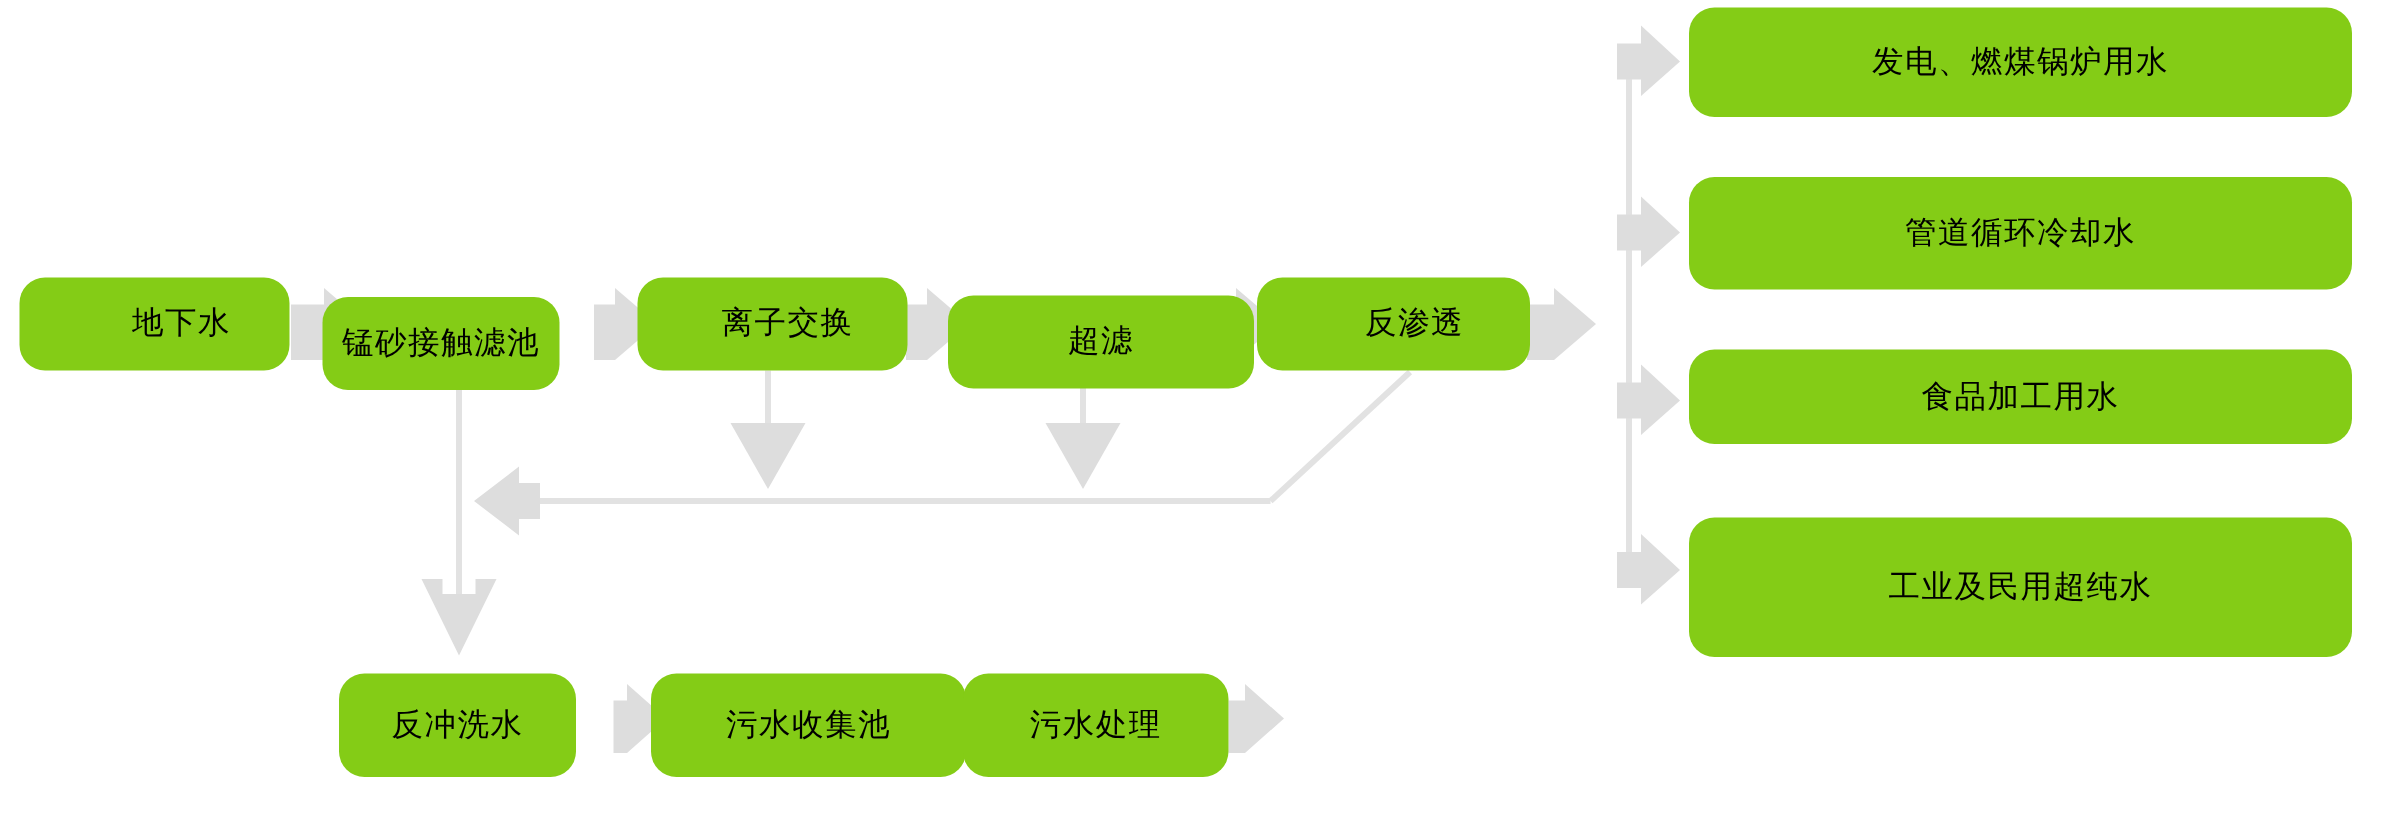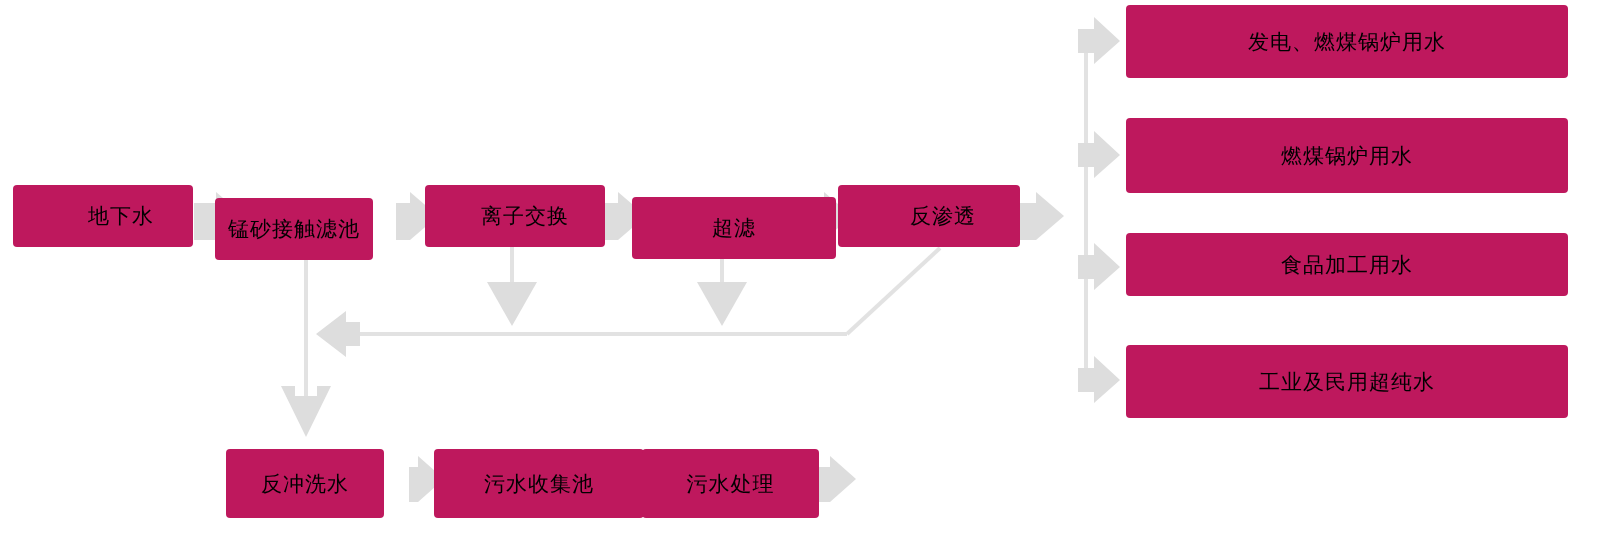--- a/index.html
+++ b/index.html
@@ -12,22 +12,22 @@
   }
   #canvas {
     position: relative;
     width: 1600px;
     height: 545px;
     background: #ffffff;
     overflow: hidden;
   }
   .node {
     position: absolute;
-    background: #be185d;
-    border-radius: 4px;
+    background: #84cc16;
+    border-radius: 17px;
     display: flex;
     align-items: center;
     justify-content: center;
     color: #000000;
     font-size: 21px;
     letter-spacing: 1px;
     line-height: 1.2;
     box-sizing: border-box;
     text-align: right;
     white-space: nowrap;
@@ -127,24 +127,24 @@
 
   <div class="node" style="left:642px; top:449px; width:177px; height:69px;">
     <span class="node-label">污水处理</span>
   </div>
 
   <div class="node" style="left:1126px; top:5px; width:442px; height:73px;">
     <span class="node-label">发电、燃煤锅炉用水</span>
   </div>
 
   <div class="node" style="left:1126px; top:118px; width:442px; height:75px;">
-    <span class="node-label">燃煤锅炉用水</span>
+    <span class="node-label">管道循环冷却水</span>
   </div>
 
   <div class="node" style="left:1126px; top:233px; width:442px; height:63px;">
     <span class="node-label">食品加工用水</span>
   </div>
 
-  <div class="node" style="left:1126px; top:345px; width:442px; height:73px;">
+  <div class="node" style="left:1126px; top:345px; width:442px; height:93px;">
     <span class="node-label">工业及民用超纯水</span>
   </div>
 
 </div>
 
 </body></html>

